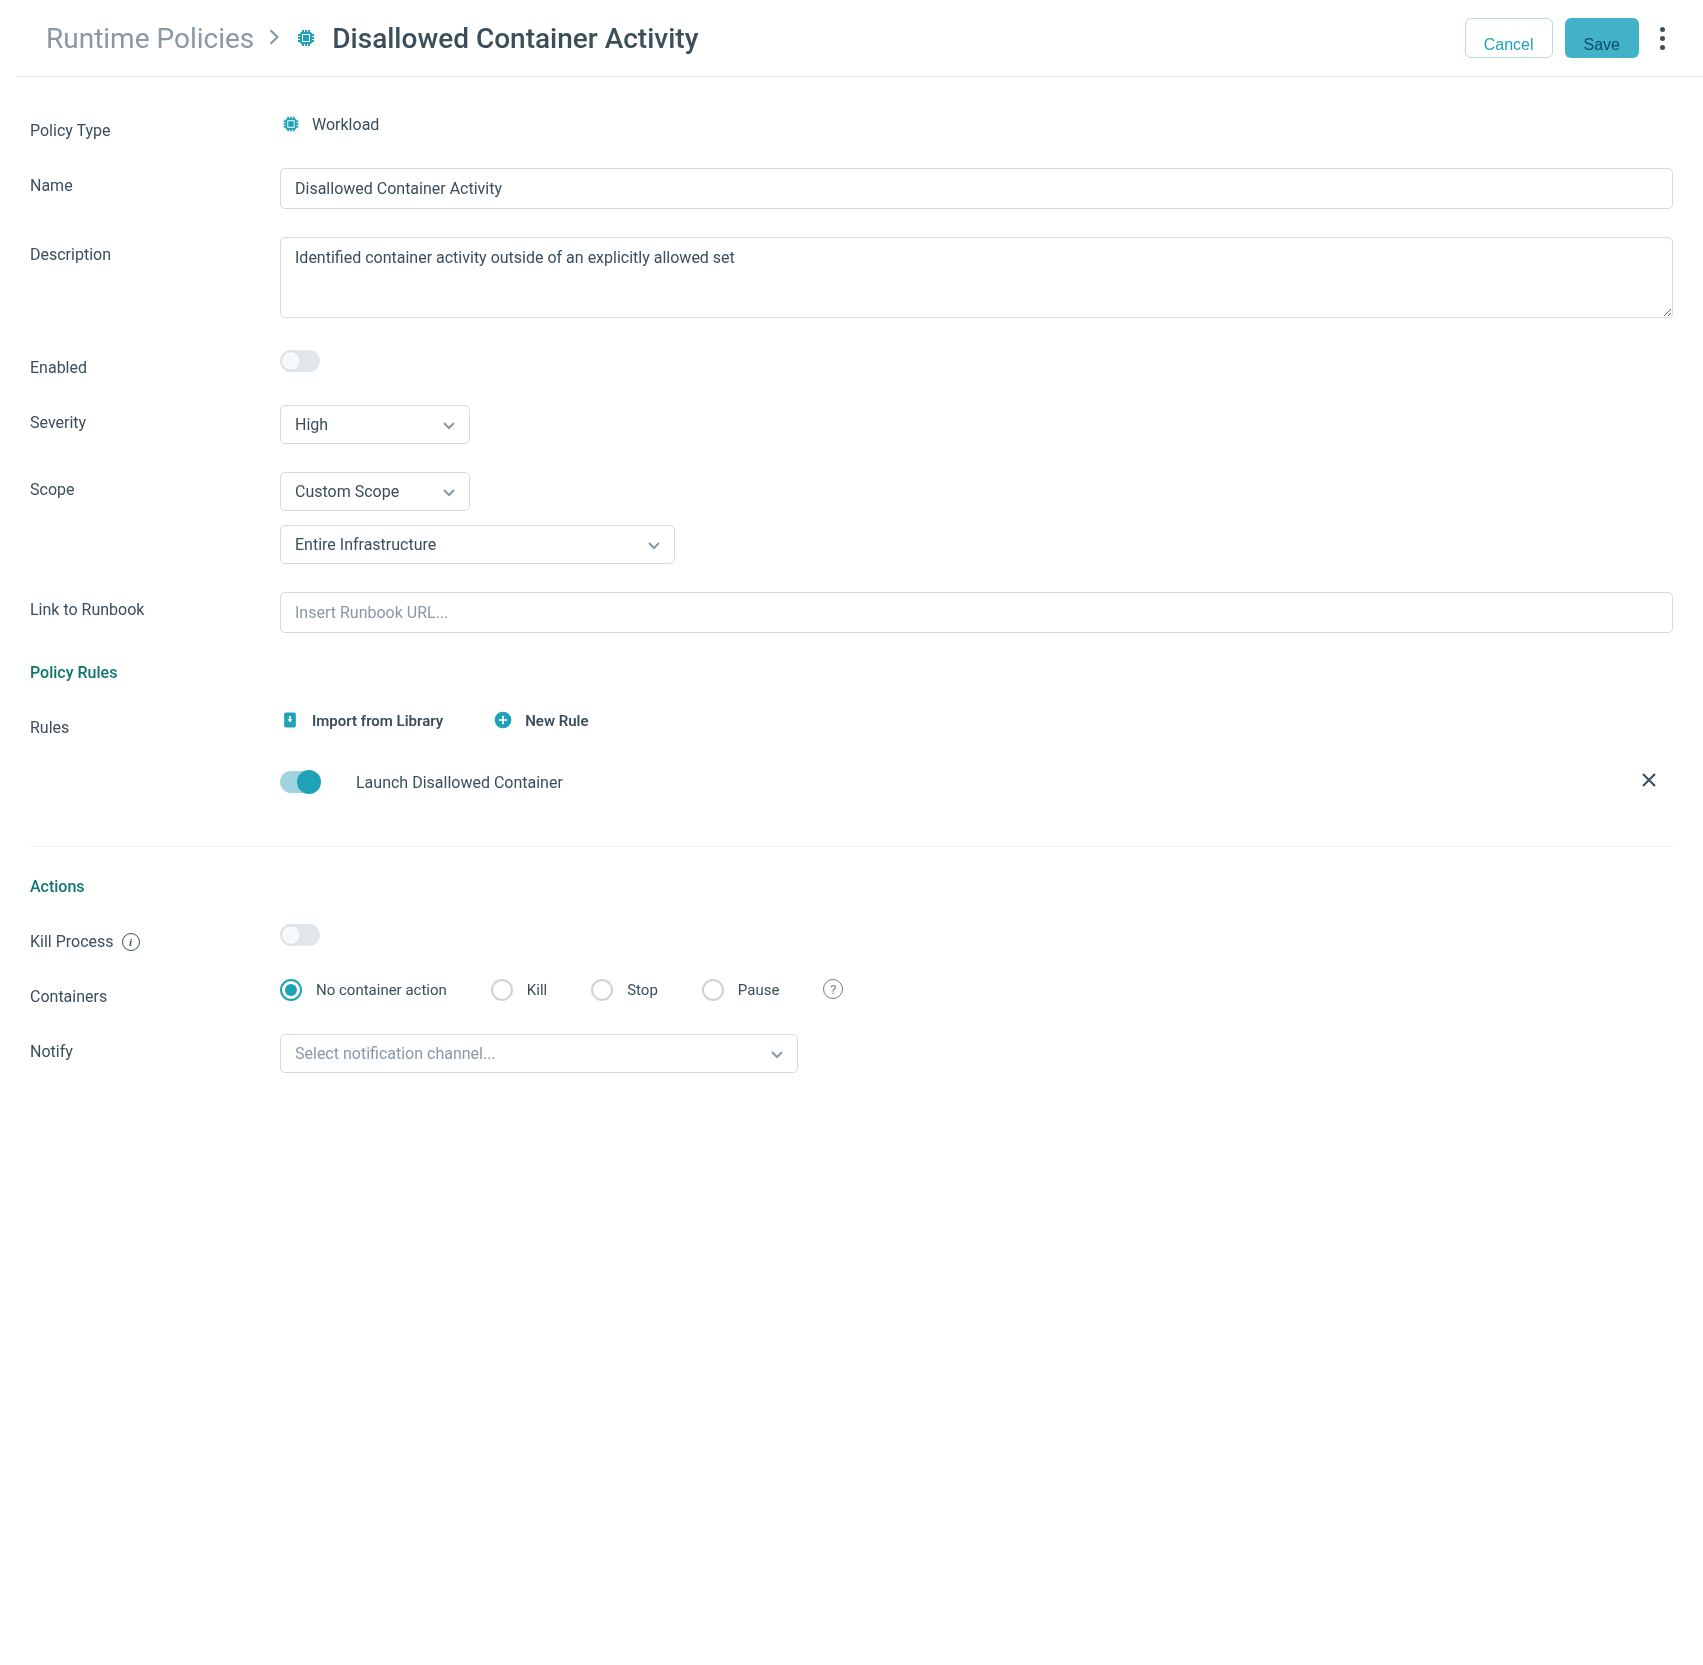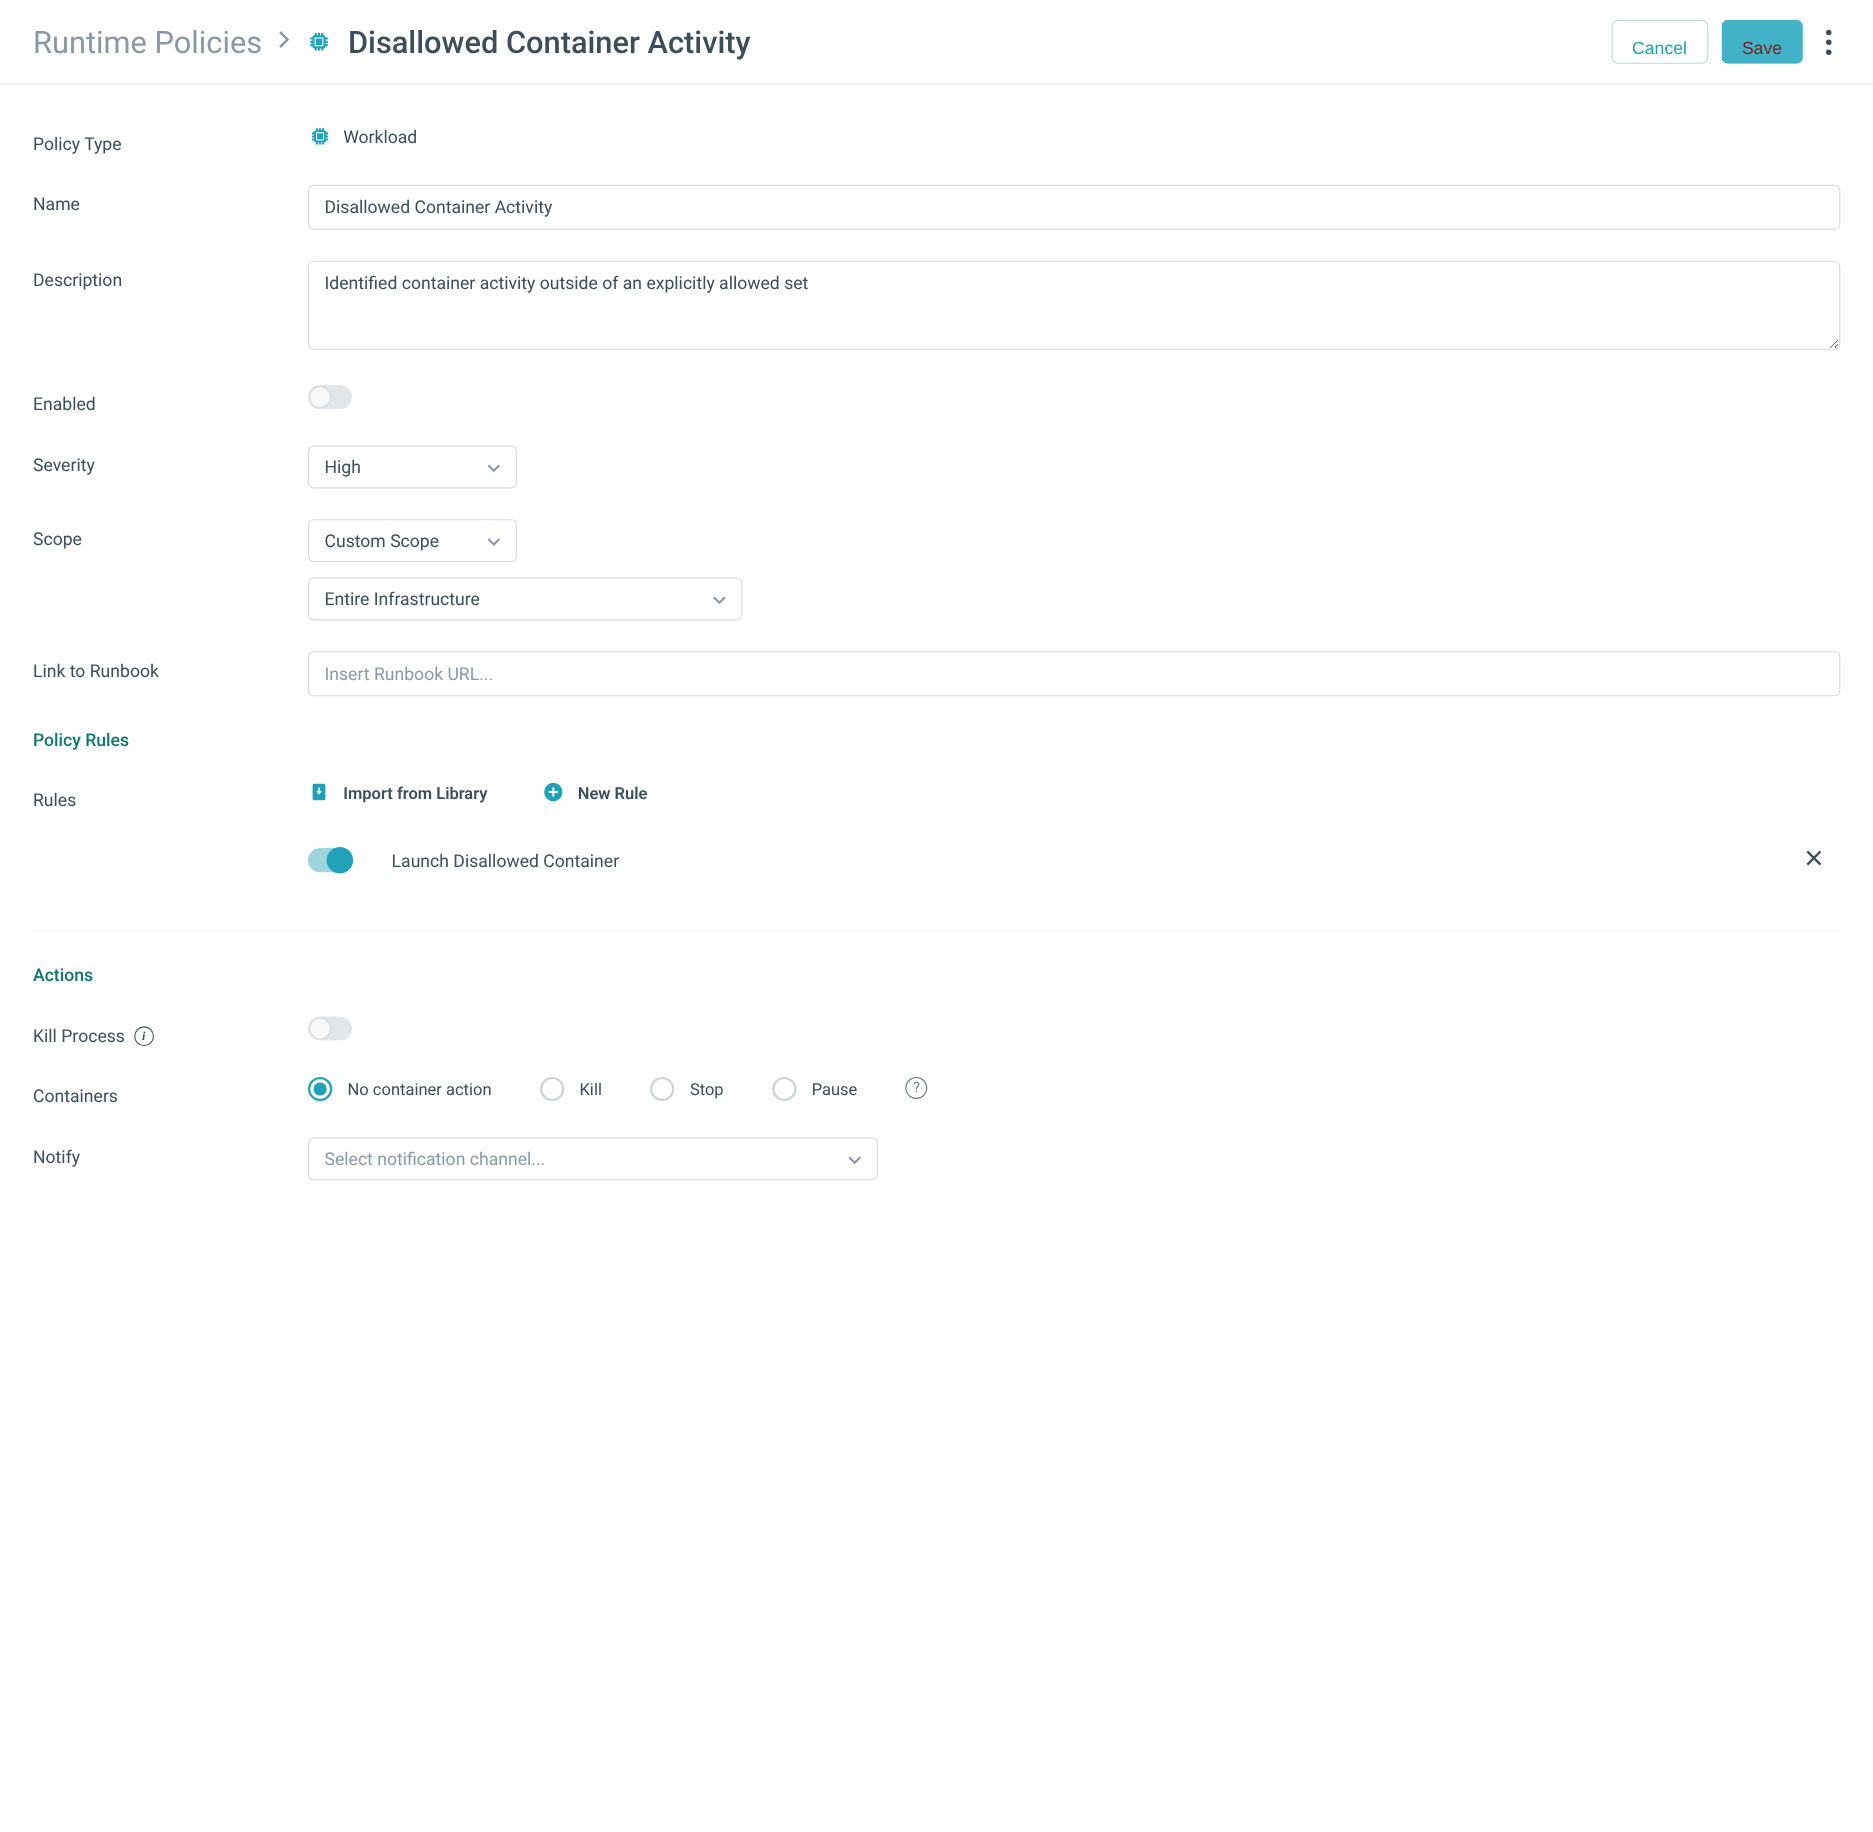--- a/index.html
+++ b/index.html
@@ -9,20 +9,21 @@
       background: #fff;
       font-size: 15px;
     }
     
     
     .page-header {
       display: flex;
       align-items: center;
       padding: 18px 30px;
       border-bottom: 1px solid #e5e8eb;
+      margin-left: 16px;
     }
     .breadcrumbs {
       display: flex;
       align-items: center;
       flex: 1;
       gap: 14px;
     }
     .bc-root {
       font-size: 28px;
       font-weight: 400;
@@ -55,21 +56,21 @@
       cursor: pointer;
       border: 1px solid transparent;
     }
     .btn-outline {
       background: #fff;
       color: #1fa2b8;
       border-color: #b8dbe3;
     }
     .btn-primary {
       background: #42b2c8;
-      color: #7f1d1d;
+      color: #0c4a6e;
     }
     .more-menu {
       width: 22px;
       display: flex;
       flex-direction: column;
       align-items: center;
       gap: 4px;
       cursor: pointer;
       padding: 6px 0;
     }

